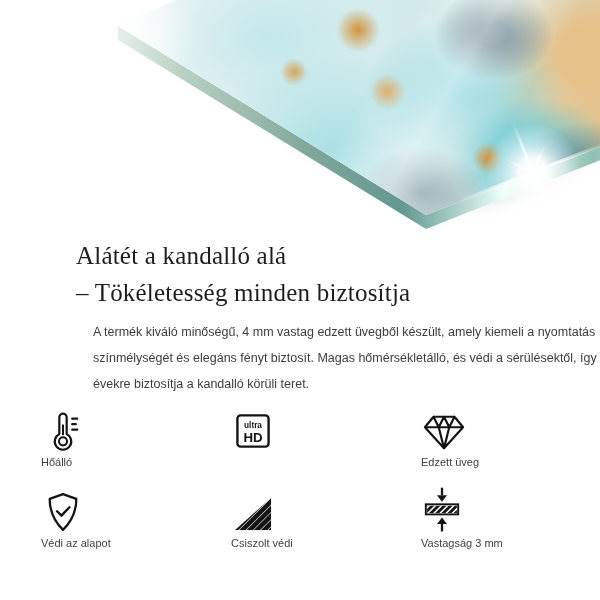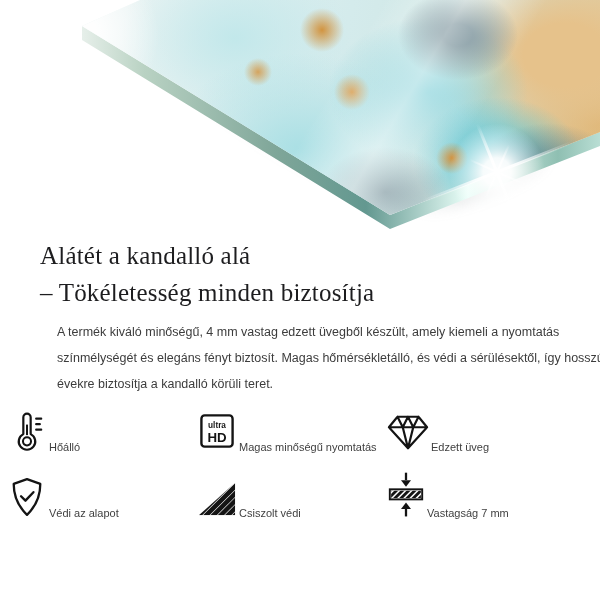--- a/index.html
+++ b/index.html
@@ -1,18 +1,18 @@
 <!DOCTYPE html>
 <html><head>
 <meta charset="utf-8">
 <style>
   * { box-sizing: border-box; }
   html,body { margin:0; padding:0; background:#fff; }
   body { width:600px; height:600px; font-family:"Liberation Sans", sans-serif; }
-  .page { position:relative; width:600px; height:600px; background:#fff; overflow:hidden; }
+  .page { position:relative; width:600px; height:600px; background:#fff; overflow:hidden;padding-left:36px; }
 
   
   .hero { position:relative; width:600px; height:233px; background:#fff; overflow:hidden; }
 
   .shadow-a, .shadow-b { position:absolute; border-radius:50%; filter:blur(5px); }
   .shadow-a { left:115px; top:112px; width:330px; height:52px;
     background:radial-gradient(ellipse 50% 50% at 50% 50%, rgba(104,118,122,.26), rgba(104,118,122,0) 70%);
     transform:rotate(31deg); }
   .shadow-b { left:380px; top:165px; width:210px; height:44px;
     background:radial-gradient(ellipse 50% 50% at 50% 50%, rgba(104,118,122,.22), rgba(104,118,122,0) 70%);
@@ -57,21 +57,21 @@
   .ray4 { width:60px; height:2px; transform:translate(-50%,-50%) rotate(-66deg); }
 
   
   .title { margin:4px 40px 0; font-family:"Liberation Serif", serif; font-weight:400;
     font-size:25px; line-height:37px; color:#1d1d1f; letter-spacing:.2px; }
   .desc { margin:8px 57px 0; width:548px; font-size:12.5px; line-height:26px; color:#3c3c3c; }
 
   
   .features { margin-top:10px; padding-left:5px; display:grid;
     grid-template-columns:repeat(3, 190px); row-gap:20px; }
-  .feature { display:flex; align-items:flex-end; }
+  .feature { display:flex; flex-direction:column; align-items:flex-start; }
   .icon-box { height:46px; display:flex; align-items:flex-end; justify-content:center; }
   .feature .label { margin-top:3px; font-size:11px; color:#3f3f3f; }
   svg { display:block; }
 </style>
 </head>
 <body>
 
 <div class="page">
 
   <div class="hero">
@@ -110,21 +110,20 @@
     </div>
 
     <div class="feature">
       <div class="icon-box">
         <svg width="44" height="44" viewBox="0 0 48 48" aria-hidden="true">
           <rect x="7" y="7" width="34" height="34" rx="3.5" fill="none" stroke="#141414" stroke-width="2.6"></rect>
           <text x="24" y="20.5" text-anchor="middle" font-family="Liberation Sans, sans-serif" font-size="9" font-weight="700" fill="#141414">ultra</text>
           <text x="24" y="35.5" text-anchor="middle" font-family="Liberation Sans, sans-serif" font-size="14.5" font-weight="700" fill="#141414">HD</text>
         </svg>
       </div>
-      <div class="label">Magas minőségű nyomtatás</div>
     </div>
 
     <div class="feature">
       <div class="icon-box">
         <svg width="46" height="42" viewBox="0 0 48 44" aria-hidden="true">
           <path d="M13 6H35L44 17 24 39 4 17Z M4 17H44 M13 6 18.5 17 24 6 29.5 17 35 6 M18.5 17 24 39 29.5 17" fill="none" stroke="#141414" stroke-width="2.3" stroke-linejoin="round" stroke-linecap="round"></path>
         </svg>
       </div>
       <div class="label">Edzett üveg</div>
     </div>
@@ -177,17 +176,17 @@
             <line x1="0" y1="42" x2="42" y2="0"></line>
             <line x1="0" y1="49" x2="49" y2="0"></line>
             <line x1="0" y1="56" x2="56" y2="0"></line>
             <line x1="0" y1="63" x2="63" y2="0"></line>
             <line x1="0" y1="70" x2="70" y2="0"></line>
           </g>
           <polygon points="18.3,43 29.7,43 24,35.5" fill="#141414"></polygon>
           <line x1="24" y1="43" x2="24" y2="51.5" stroke="#141414" stroke-width="2.6"></line>
         </svg>
       </div>
-      <div class="label">Vastagság 7 mm</div>
+      <div class="label">Vastagság 3 mm</div>
     </div>
 
   </div>
 </div>
 
 </body></html>

